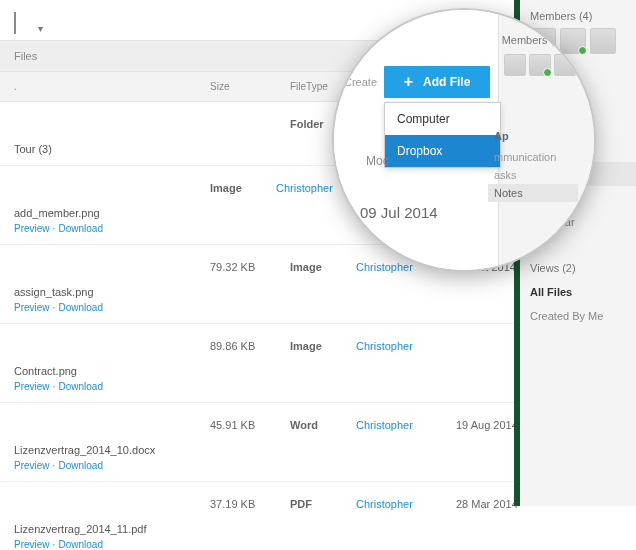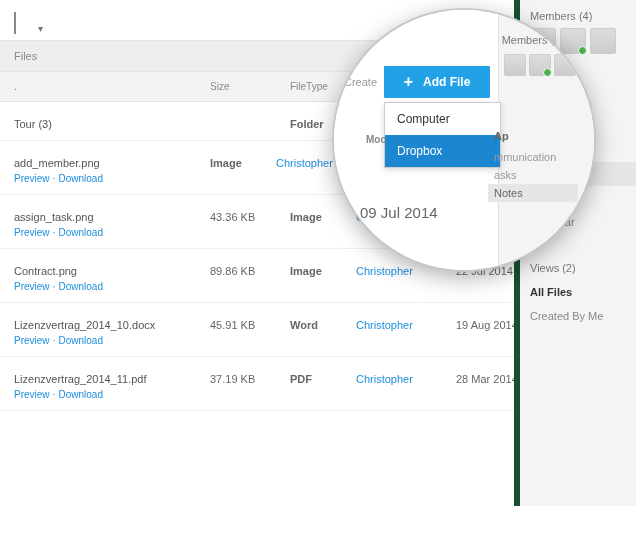--- a/index.html
+++ b/index.html
@@ -22,21 +22,21 @@
 
   .colhead { height: 30px; background: #f3f3f3; border-bottom: 1px solid #e5e5e5; display: flex; align-items: center; font-size: 10px; color: #888; padding-left: 14px; }
   .colhead .c-name { width: 196px; }
   .colhead .c-size { width: 80px; }
   .colhead .c-type { width: 66px; }
   .colhead .c-mod  { width: 100px; }
   .colhead .c-date { flex: 1; }
 
   .rows { }
   .row { border-bottom: 1px solid #eee; padding: 16px 0 10px 14px; display: flex; font-size: 11px; color: #666; }
-  .row .c-name { width: 196px; }
+  .row .c-name { width: 196px; margin-top: 25px; }
   .row .c-size { width: 80px; }
   .row .c-type { width: 66px; font-weight: bold; }
   .row .c-mod  { width: 100px; }
   .row .c-date { flex: 1; }
   .row .fname { color: #555; }
   .row .actions { margin-top: 4px; color: #1E8EDE; font-size: 10px; }
   .row .actions a { color: #1E8EDE; text-decoration: none; }
   .row .clink { color: #1E8EDE; }
 
   
@@ -58,21 +58,21 @@
   .callout-right { width: 96px; background:#f4f4f4; border-left:1px solid #e0e0e0; }
 
   .add-file-btn { position:absolute; left: 50px; top: 56px; width: 106px; height: 32px; background:#22A1E6; color:#fff; display:flex; align-items:center; justify-content:center; font-size:12px; font-weight:bold; border-radius:1px; cursor:pointer; }
   .plus-icon { font-size:16px; font-weight:bold; margin-right:10px; line-height:1; }
 
   .menu { position:absolute; left: 50px; top: 92px; width: 117px; border:1px solid #ccc; background:#fff; box-shadow:0 2px 6px rgba(0,0,0,0.15); }
   .menu-item { padding: 9px 12px; font-size: 12px; color:#333; cursor:pointer; }
   .menu-item.selected { background:#1C86D1; color:#fff; }
 
   .callout .c-create { position:absolute; left: 10px; top: 66px; font-size:11px; color:#999;text-align:center; }
-  .callout .c-col-mod { position:absolute; left: 32px; top: 124px; font-size:10px; color:#888;font-weight:bold; }
+  .callout .c-col-mod { position:absolute; left: 32px; top: 144px; font-size:12px; color:#888; }
   .callout .c-date1 { position:absolute; left: 26px; top: 194px; font-size:15px; color:#666; }
   .callout .c-members-count { position:absolute; right: 30px; top: 24px; font-size:11px; color:#777; }
   .callout .c-avatarline { position:absolute; right: 18px; top: 44px; display:flex; gap:3px; }
   .callout .c-avatarline .avatar { width:22px; height:22px; }
   .callout .c-side-group { position:absolute; right: 16px; top: 120px; width: 84px; font-size:11px; }
   .callout .c-side-group .hdr { color:#666; font-weight:bold; margin-bottom:6px; }
   .callout .c-side-group .opt { color:#999; padding:3px 0; }
   .callout .c-side-group .opt.hl { background:#e6e6e6; margin-left:-6px; padding-left:6px; color:#666; }
 </style>
 </head>
@@ -118,34 +118,33 @@
           </div>
           <div class="c-type">Image</div>
           <div class="c-mod clink">Christopher</div>
           <div class="c-date">18 No</div>
         </div>
         <div class="row">
           <div class="c-name">
             <div class="fname">assign_task.png</div>
             <div class="actions"><a href="#">Preview</a> · <a href="#">Download</a></div>
           </div>
-          <div class="c-size">43.36 KB</div>
+          <div class="c-size">79.32 KB</div>
           <div class="c-type">Image</div>
           <div class="c-mod clink">Christopher</div>
           <div class="c-date">09 Oct 2014</div>
         </div>
         <div class="row">
           <div class="c-name">
             <div class="fname">Contract.png</div>
             <div class="actions"><a href="#">Preview</a> · <a href="#">Download</a></div>
           </div>
           <div class="c-size">89.86 KB</div>
           <div class="c-type">Image</div>
           <div class="c-mod clink">Christopher</div>
-          <div class="c-date">22 Jul 2014</div>
         </div>
         <div class="row">
           <div class="c-name">
             <div class="fname">Lizenzvertrag_2014_10.docx</div>
             <div class="actions"><a href="#">Preview</a> · <a href="#">Download</a></div>
           </div>
           <div class="c-size">45.91 KB</div>
           <div class="c-type">Word</div>
           <div class="c-mod clink">Christopher</div>
           <div class="c-date">19 Aug 2014</div>

